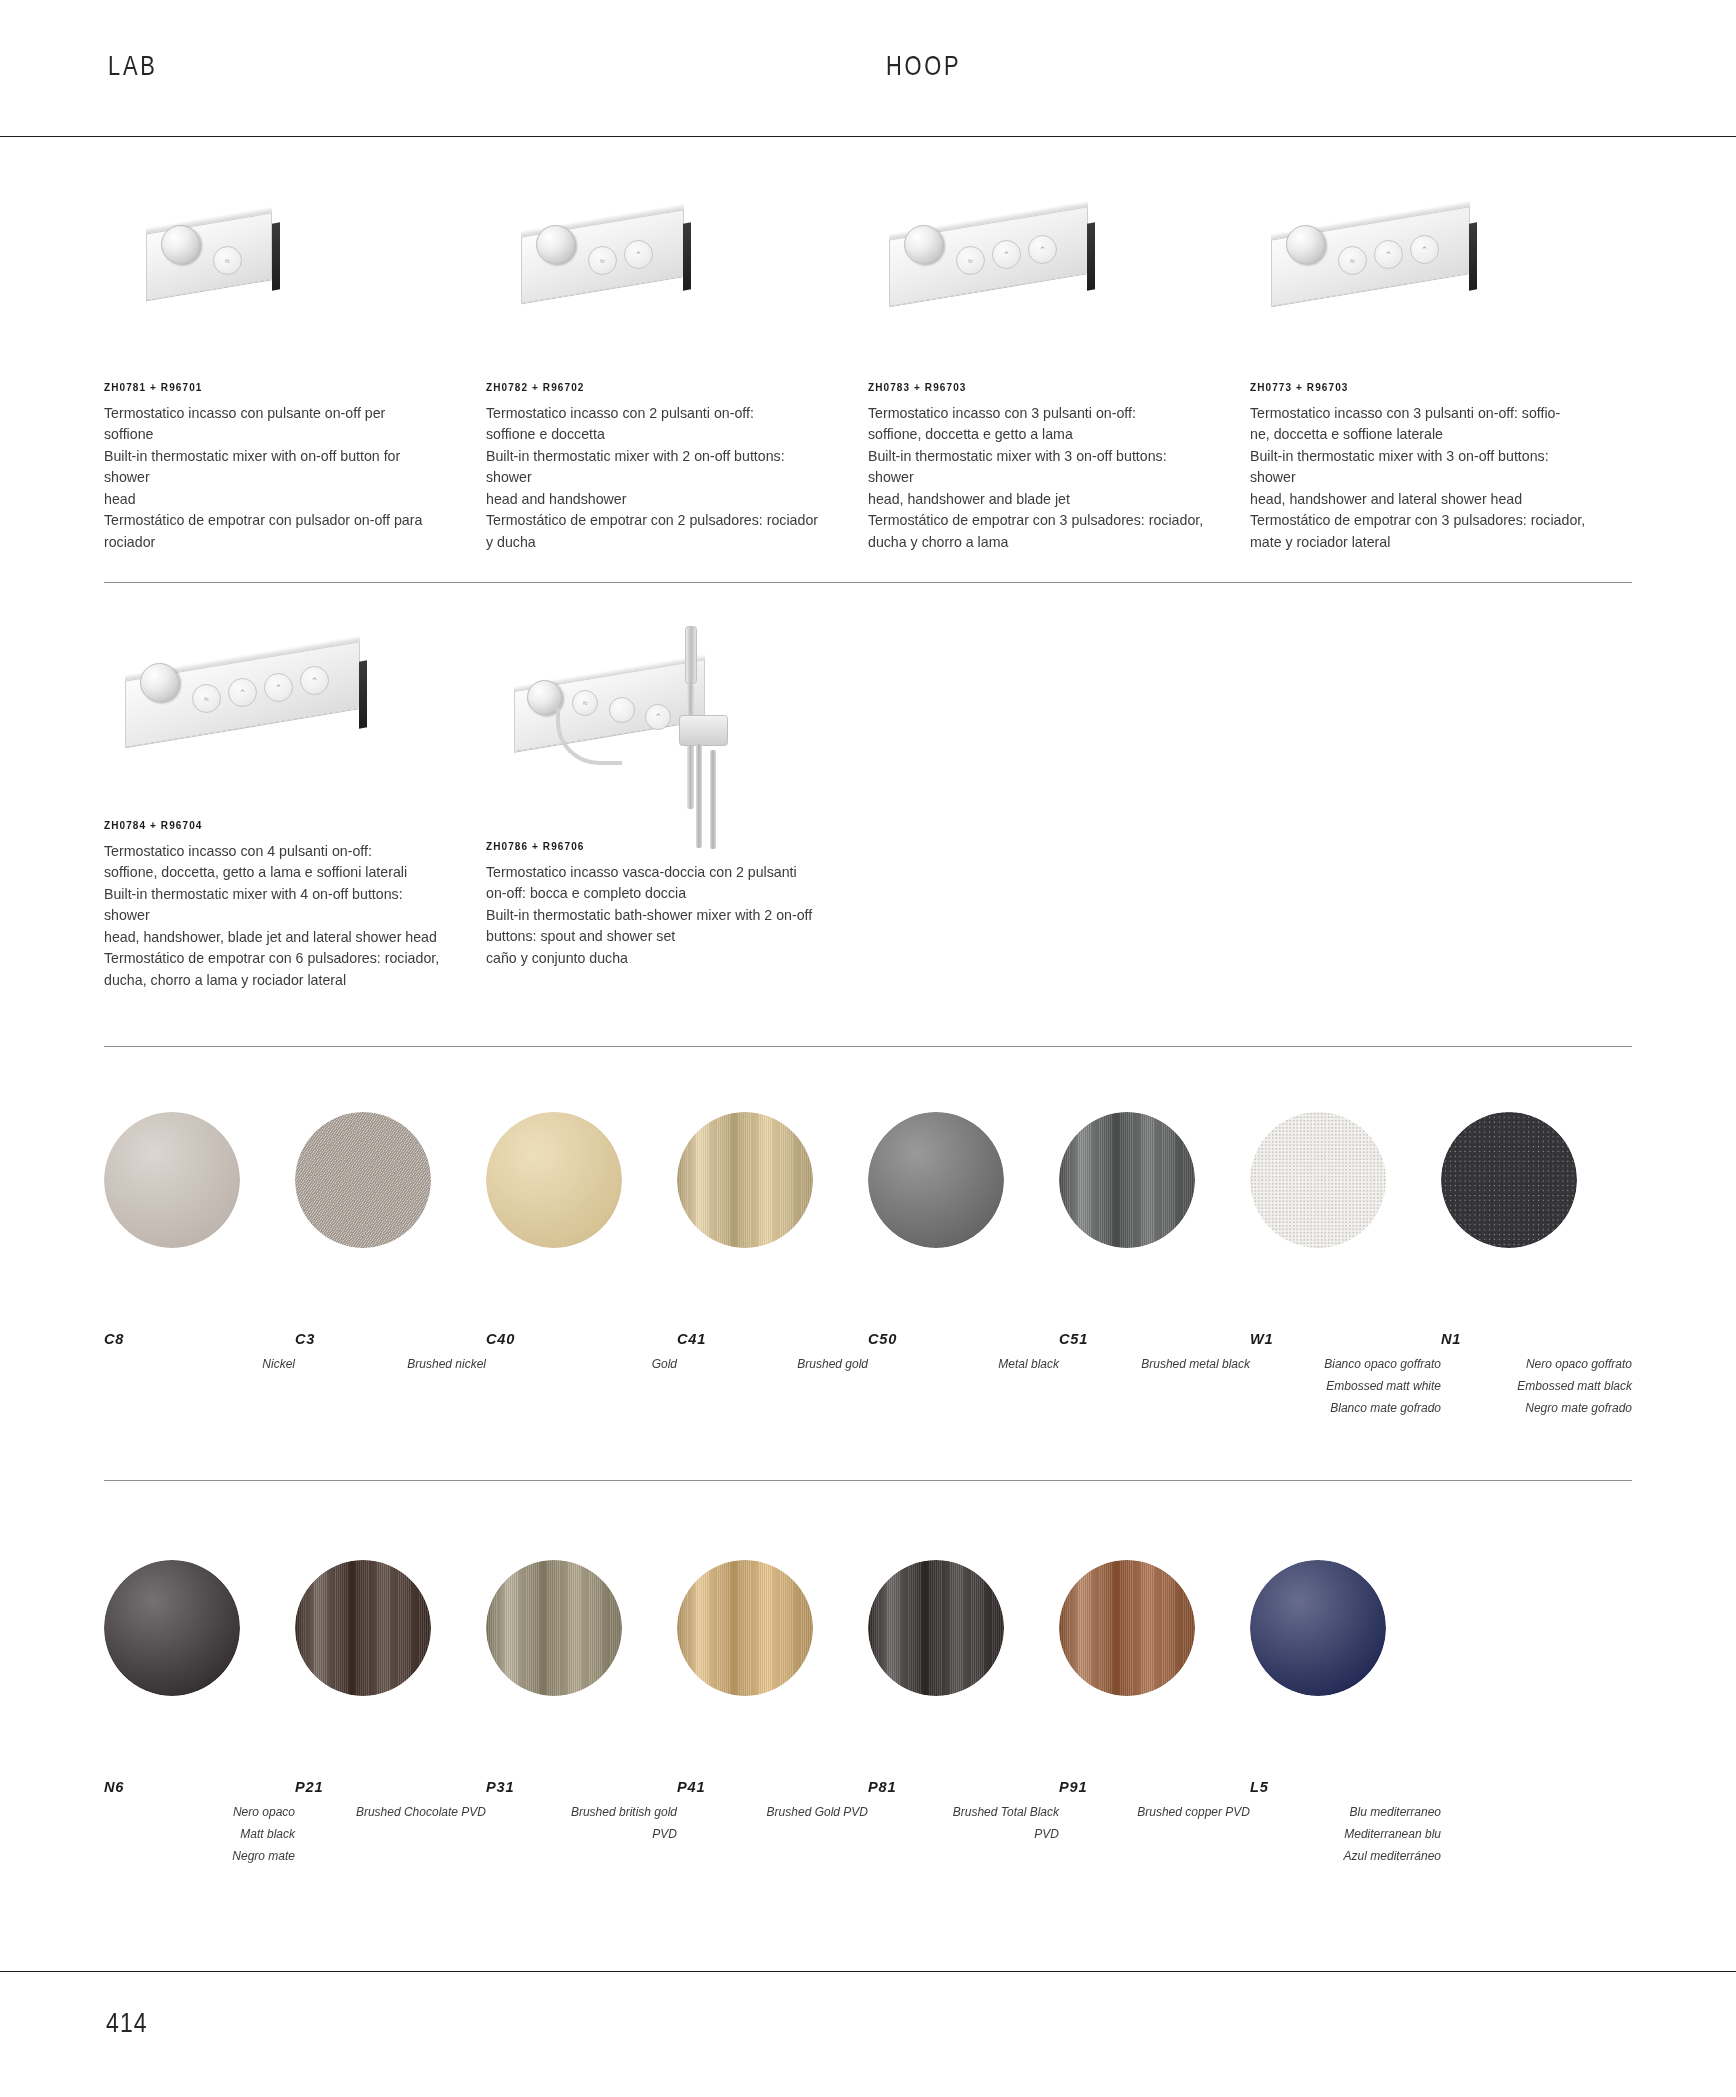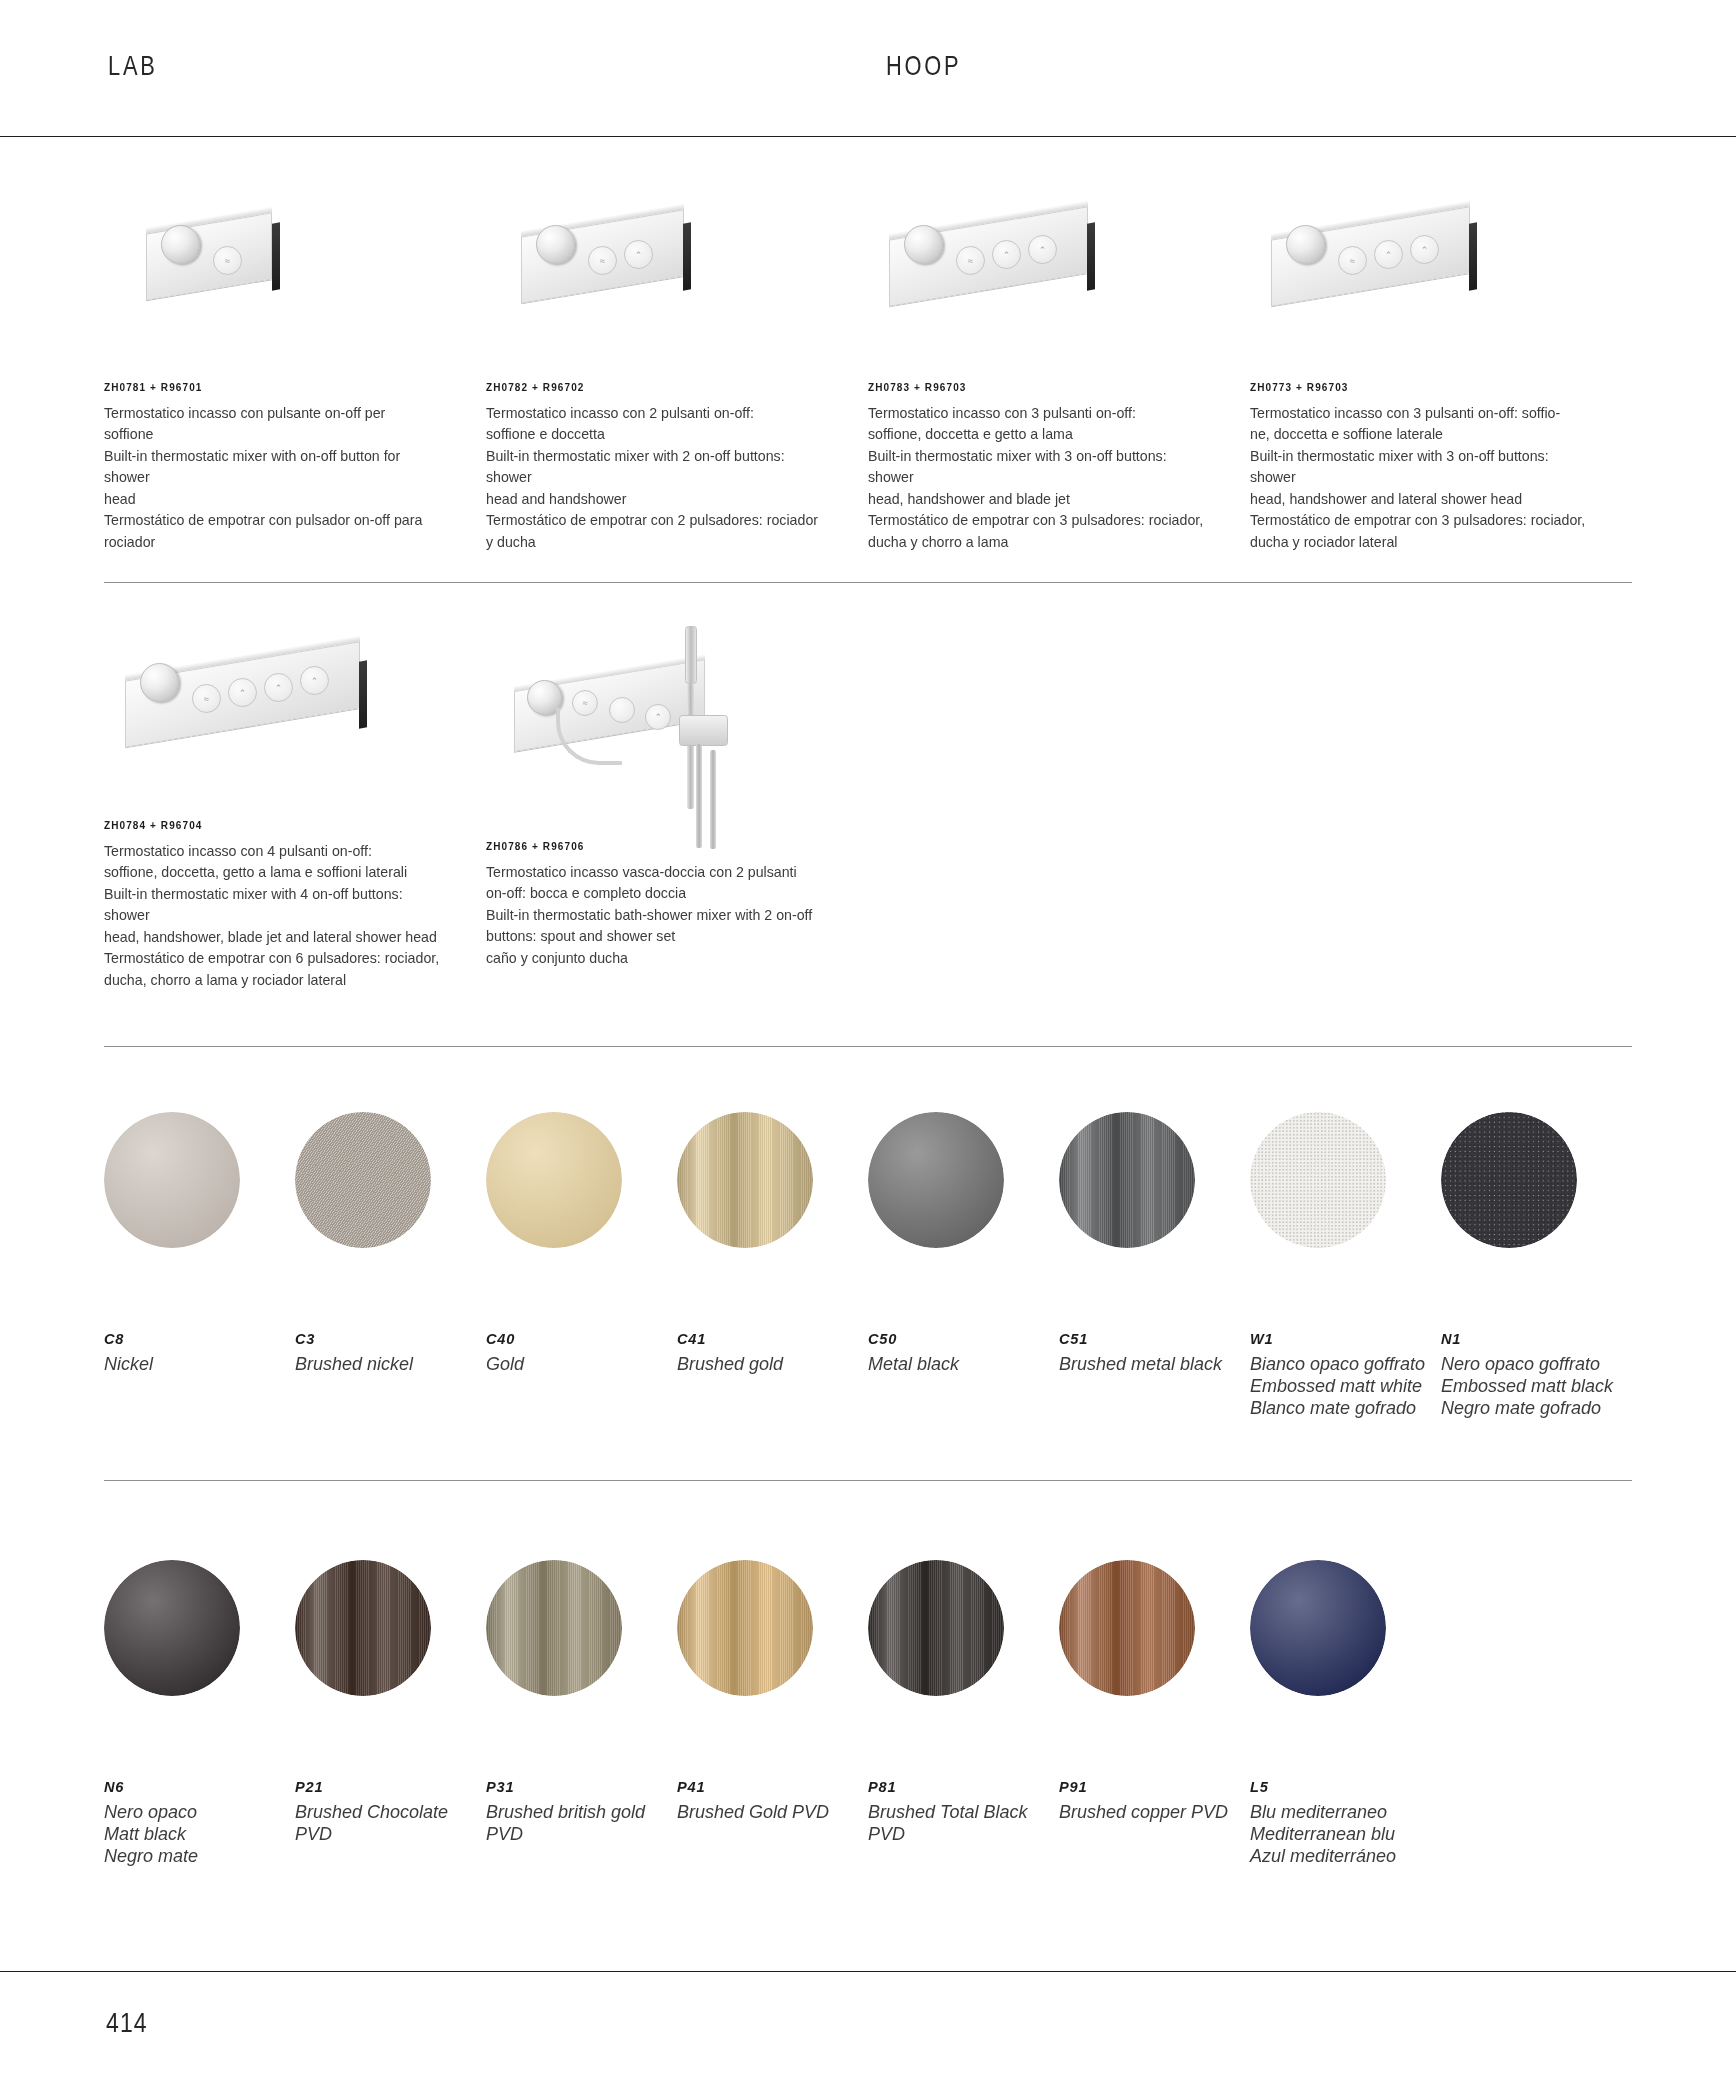--- a/index.html
+++ b/index.html
@@ -125,21 +125,21 @@
     width: 136px; height: 136px; border-radius: 50%;
     position: relative; overflow: hidden;
   }
   .swatch .grain {
     position: absolute; inset: 0; border-radius: 50%;
   }
   .sw-code {
     font-size: 14.6px; font-weight: bold; letter-spacing: 0.8px;
     color: #1c1c1c; margin-bottom: 6.3px;
   }
-  .sw-names { font-size: 18px; line-height: 22px; color: #3c3c3c; }
+  .sw-names { font-size: 12px; line-height: 22px; color: #3c3c3c; text-align: right; }
 
   
   .footer-rule {
     position: absolute; left: 0; width: 1736px; height: 1px; background: #1f1f1f;
   }
   .page-num {
     position: absolute; left: 106px;
     font-size: 28px; font-weight: 300; letter-spacing: 1.4px; color: #262626;
     transform: scaleX(0.82); transform-origin: left top;
   }
@@ -250,21 +250,21 @@
               </div>
             </div>
           </div>
           <div class="prod-code">ZH0773 + R96703</div>
           <div class="prod-desc">
             <div>Termostatico incasso con 3 pulsanti on-off: soffio-</div>
             <div>ne, doccetta e soffione laterale</div>
             <div>Built-in thermostatic mixer with 3 on-off buttons: shower</div>
             <div>head, handshower and lateral shower head</div>
             <div>Termostático de empotrar con 3 pulsadores: rociador,</div>
-            <div>ducha y rociador lateral</div>
+            <div>mate y rociador lateral</div>
           </div>
         </div>
       </div>
   </div>
   <div class="row-rule" id="rule1" style="top:582px;"></div>
 
   <div class="products" id="prod-row-2-wrap" style="top:612px;">
     <div class="prod-row" id="prow2">
         <div class="prod-cell">
           <div class="prod-img">

